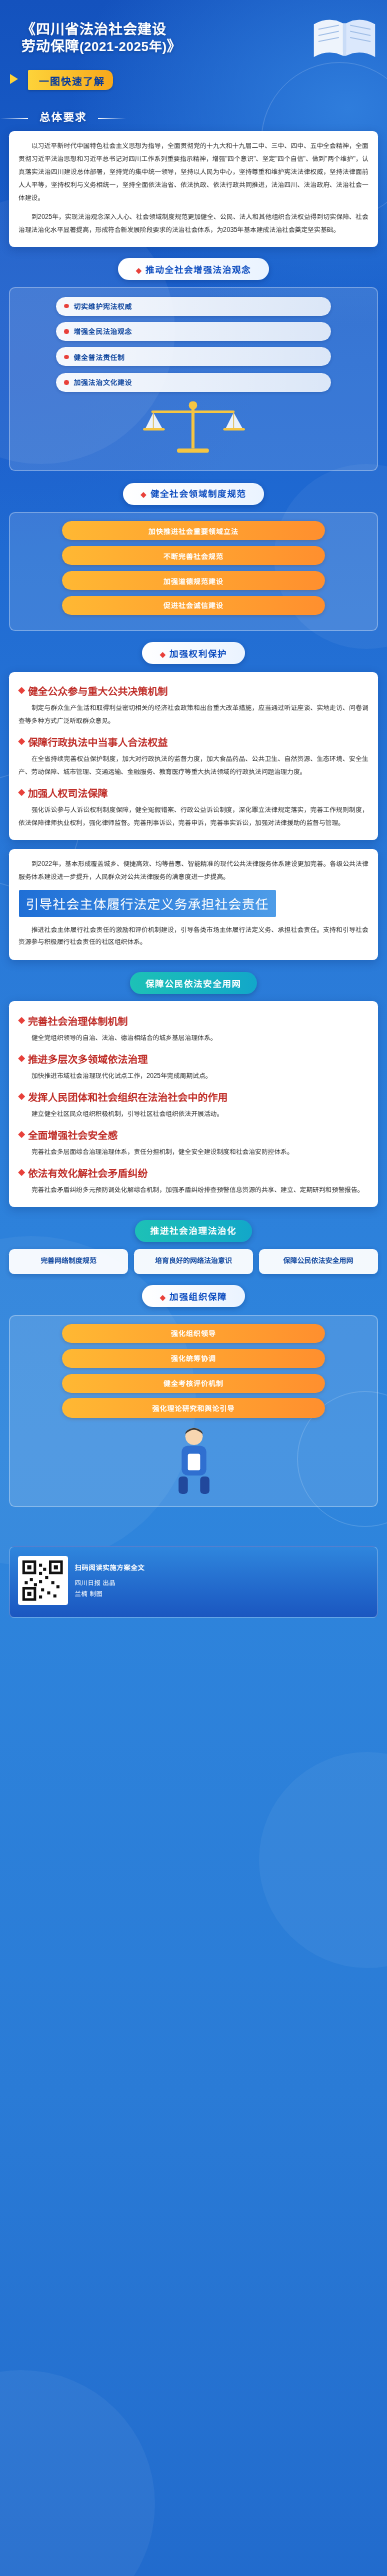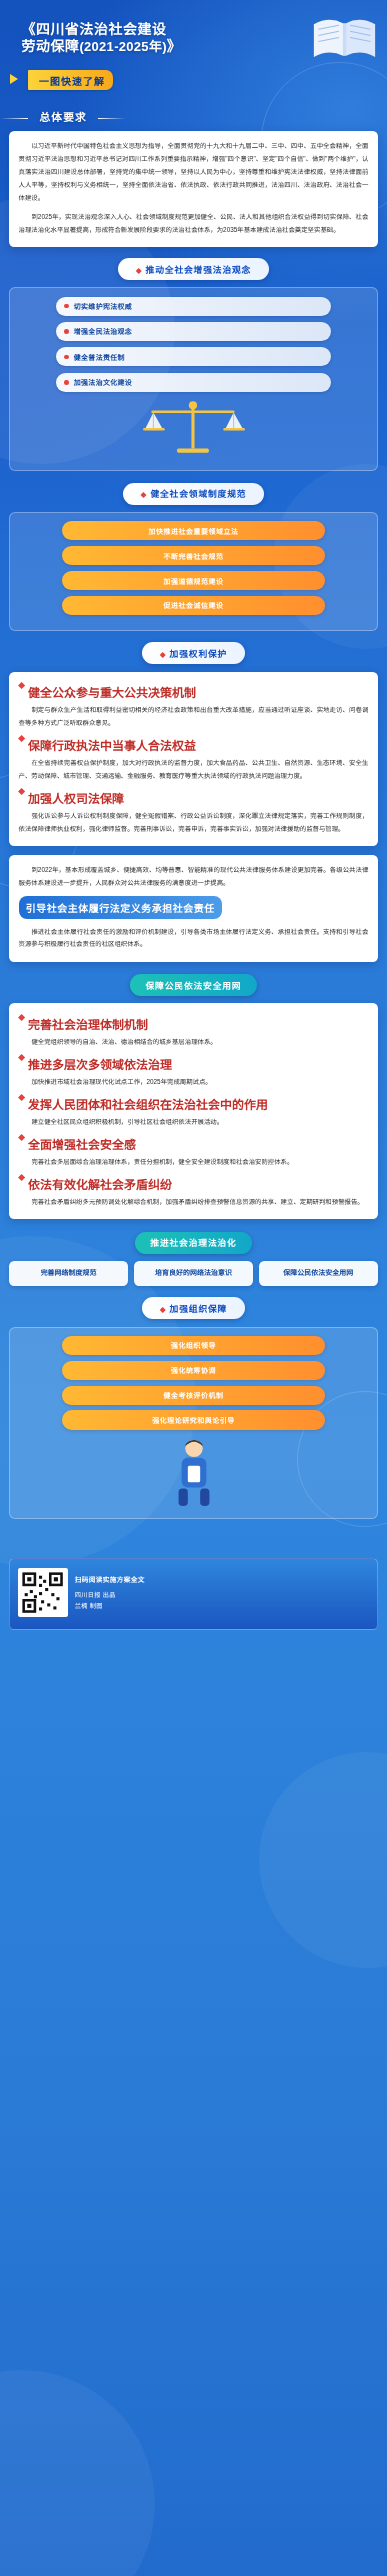--- a/index.html
+++ b/index.html
@@ -214,43 +214,43 @@
     letter-spacing: 0.5px;
     text-align: center;
     padding: 4.6px 5.2px;
     border-radius: 10.3px;
     box-shadow: 0 1px 3.6px rgba(120,50,0,0.25);
   }
 
   
   .sub-head {
     display: flex;
-    align-items: flex-start;
-    font-size: 12px;
+    align-items: center;
+    font-size: 10px;
     font-weight: bold;
     color: #c0302b;
     margin: 2.1px 0 4.1px 0;
   }
   .sub-head .sq {
     width: 5.2px; height: 5.2px;
     background: #e8403a;
     transform: rotate(45deg);
     margin-right: 4.1px;
     flex: none;
   }
 
   
   .bluebar {
     background: linear-gradient(90deg,#1f6fd6,#4d9ce8);
     color: #fff;
-    font-size: 10px;
-    font-weight: bold;
+    font-size: 13px;
+    font-weight: normal;
     letter-spacing: 0.5px;
     padding: 4.1px 7.2px;
-    border-radius: 8px;
+    border-radius: 1px;
     margin: 0 0 6.2px 0;
     display: inline-block;
   }
 
   
   .illus {
     display: block;
     margin: 3.1px auto 1px auto;
   }
 

